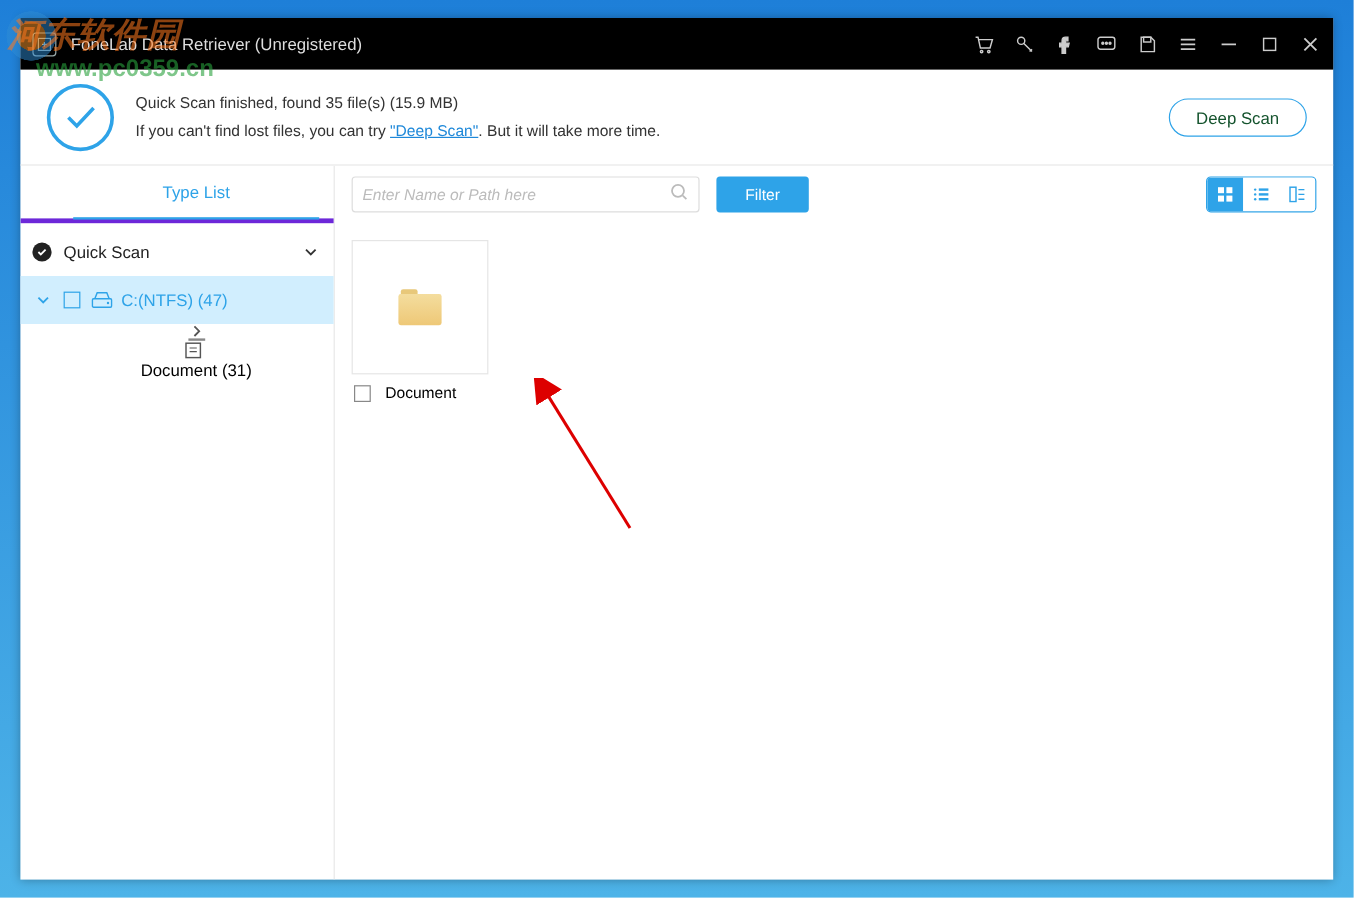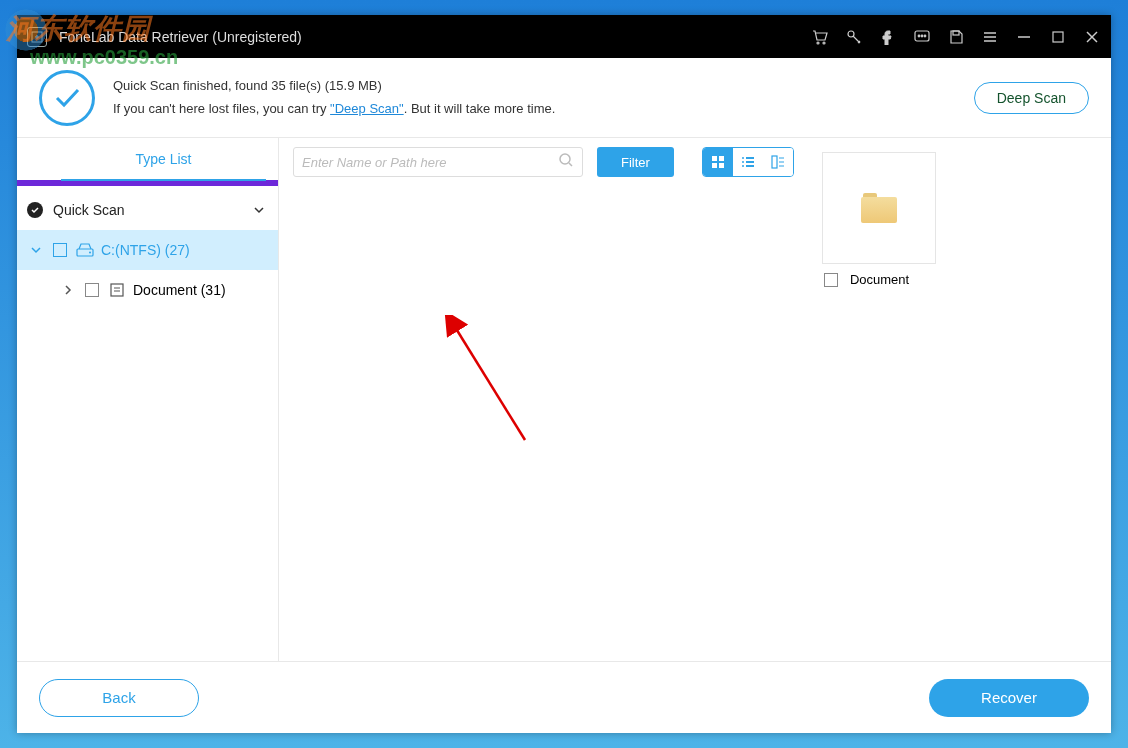--- a/index.html
+++ b/index.html
@@ -11,35 +11,35 @@
 .titlebar-icons { display: flex; align-items: center; gap: 16px; }
 .titlebar-icons .ticon { width: 18px; height: 18px; display: flex; align-items: center; justify-content: center; cursor: pointer; color: #ccc; }
 .titlebar-icons svg { stroke: #ccc; }
 .header-band { height: 80px; display: flex; align-items: center; padding: 0 22px; border-bottom: 1px solid #e8e8e8; }
 .check-circle { width: 56px; height: 56px; border: 3px solid #2ea3e8; border-radius: 50%; display: flex; align-items: center; justify-content: center; margin-right: 18px; }
 .header-text { flex: 1; font-size: 13px; color: #333; line-height: 1.7; }
 .deepscan-link { color: #1e88d9; text-decoration: underline; cursor: pointer; }
 .deepscan-btn { border: 1.5px solid #2ea3e8; color: #14532d; background: #fff; border-radius: 18px; padding: 7px 22px; font-size: 14px; cursor: pointer; }
 .body-area { flex: 1; display: flex; overflow: hidden; }
 .sidebar { width: 262px; border-right: 1px solid #e8e8e8; display: flex; flex-direction: column; }
-.tabs { display: flex; height: 48px; border-bottom: 6px solid #6d28d9; padding-left: 32px; }
+.tabs { display: flex; height: 48px; border-bottom: 4px solid #6d28d9; padding-left: 32px; }
 .tab { flex: 1; display: flex; align-items: center; justify-content: center; font-size: 14px; color: #555; cursor: pointer; position: relative; }
 .tab.active { color: #2ea3e8; }
 .tab.active::after { content: ''; position: absolute; bottom: -1px; left: 12px; right: 12px; height: 2.5px; background: #2ea3e8; }
 .tree { padding-top: 4px; font-size: 14px; }
 .tree-row { display: flex; align-items: center; height: 40px; padding: 0 10px; cursor: pointer; }
 .tree-row.selected { background: #d1eefe; color: #2ea3e8; }
 .tree-row .chev { width: 18px; display: flex; justify-content: center; }
 .tree-row .cbox { width: 14px; height: 14px; border: 1px solid #888; margin: 0 8px; }
 .tree-row.selected .cbox { border-color: #2ea3e8; }
 .tree-row .row-icon { width: 20px; display: flex; justify-content: center; margin-right: 6px; }
 .tree-row.top { color: #222; font-weight: 500; align-items: center; }
 .circle-check { width: 16px; height: 16px; background: #222; border-radius: 50%; display: flex; align-items: center; justify-content: center; margin-right: 10px; }
-.tree-row.child { padding-left: 42px; }
-.main { flex: 1; display: flex; flex-direction: row; }
+.tree-row.child { padding-left: 42px; flex-direction: column; }
+.main { flex: 1; display: flex; flex-direction: column; }
 .toolbar { height: 48px; display: flex; align-items: center; padding: 0 14px; gap: 14px; }
 .search-box { flex: 0 0 290px; height: 30px; border: 1px solid #ddd; border-radius: 3px; display: flex; align-items: center; padding: 0 8px; }
 .search-box input { border: none; outline: none; flex: 1; font-size: 13px; color: #333; font-style: italic; }
 .search-box input::placeholder { color: #bbb; }
 .filter-btn { background: #2ea3e8; color: #fff; border: none; border-radius: 3px; height: 30px; padding: 0 24px; font-size: 13px; cursor: pointer; }
 .spacer { flex: 1; }
 .view-toggles { display: flex; border: 1px solid #2ea3e8; border-radius: 4px; overflow: hidden; height: 30px; }
 .view-btn { width: 30px; display: flex; align-items: center; justify-content: center; cursor: pointer; background: #fff; }
 .view-btn.active { background: #2ea3e8; }
 .content-grid { flex: 1; padding: 14px; display: flex; gap: 37px; align-items: flex-start; justify-content: space-between; }
@@ -136,21 +136,21 @@
     <div class="check-circle">
       <svg width="34" height="34" viewBox="0 0 34 34">
           <path d="M7 17l7 7L28 9" fill="none" stroke="#2ea3e8" stroke-width="3"></path>
         </svg>
     </div>
     <div class="header-text">
       <div>
         <span>Quick Scan finished, found </span><span>35</span><span> file(s) (</span><span>15.9 MB</span><span>)</span>
       </div>
       <div>
-        <span>If you can't here lost files, you can try </span><span class="deepscan-link">"Deep Scan"</span><span>. But it will take more time.</span>
+        <span>If you can't find lost files, you can try </span><span class="deepscan-link">"Deep Scan"</span><span>. But it will take more time.</span>
       </div>
     </div>
     <button class="deepscan-btn">Deep Scan</button>
   </div>
 
   <div class="body-area">
 
     <div class="sidebar">
       <div class="tabs">
         <div class="tab active">Type List</div>
@@ -176,21 +176,21 @@
               </svg>
             </span>
           <span class="cbox"></span>
           <span class="row-icon">
               <svg width="18" height="14" viewBox="0 0 18 14">
                 <rect x="1" y="6" width="16" height="7" rx="1" fill="none" stroke="#2ea3e8" stroke-width="1.2"></rect>
                 <path d="M3 6L5 1h8l2 5" fill="none" stroke="#2ea3e8" stroke-width="1.2"></path>
                 <circle cx="14" cy="9.5" r="1" fill="#2ea3e8"></circle>
               </svg>
             </span>
-          <span>C:(NTFS) (27)</span>
+          <span>C:(NTFS) (47)</span>
         </div>
         <div class="tree-row child">
           <span class="chev">
               <svg width="12" height="12" viewBox="0 0 12 12">
                 <path d="M4 2l4 4-4 4" fill="none" stroke="#555" stroke-width="1.5"></path>
               </svg>
             </span>
           <span class="cbox"></span>
           <span class="row-icon">
               <svg width="16" height="16" viewBox="0 0 16 16">
@@ -256,24 +256,20 @@
           <div class="item-label-row">
             <span class="cbox"></span>
             <span class="lbl">Document</span>
           </div>
         </div>
       </div>
     </div>
 
   </div>
 
-  <div class="footer">
-    <button class="back-btn">Back</button>
-    <button class="recover-btn">Recover</button>
-  </div>
 
 </div>
 
 <svg class="arrow-annotation" style="top:315px; left:440px;" width="100" height="130" viewBox="0 0 100 130">
   <defs>
       <marker id="ah" markerWidth="10" markerHeight="10" refX="2" refY="5" orient="auto">
         <path d="M0 0L10 5L0 10z" fill="#d00"></path>
       </marker>
     </defs>
   <line x1="85" y1="125" x2="15" y2="12" stroke="#d00" stroke-width="2.5" marker-end="url(#ah)"></line>

